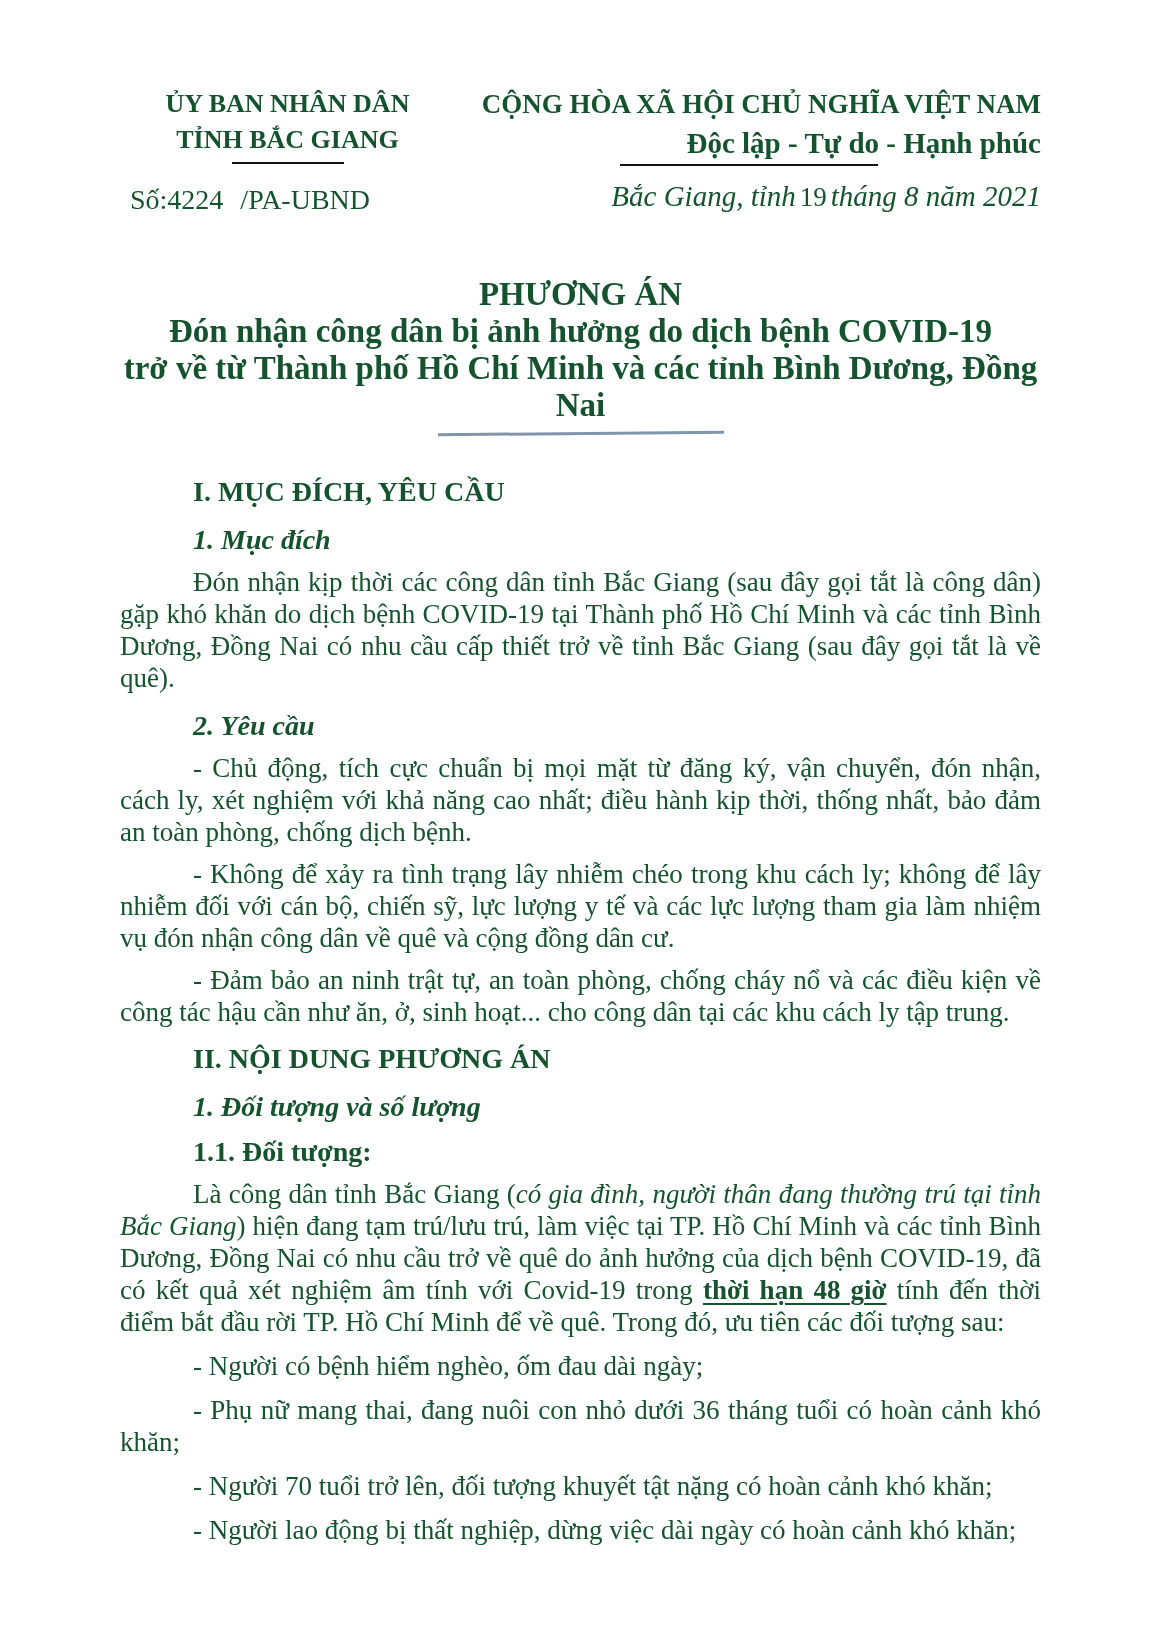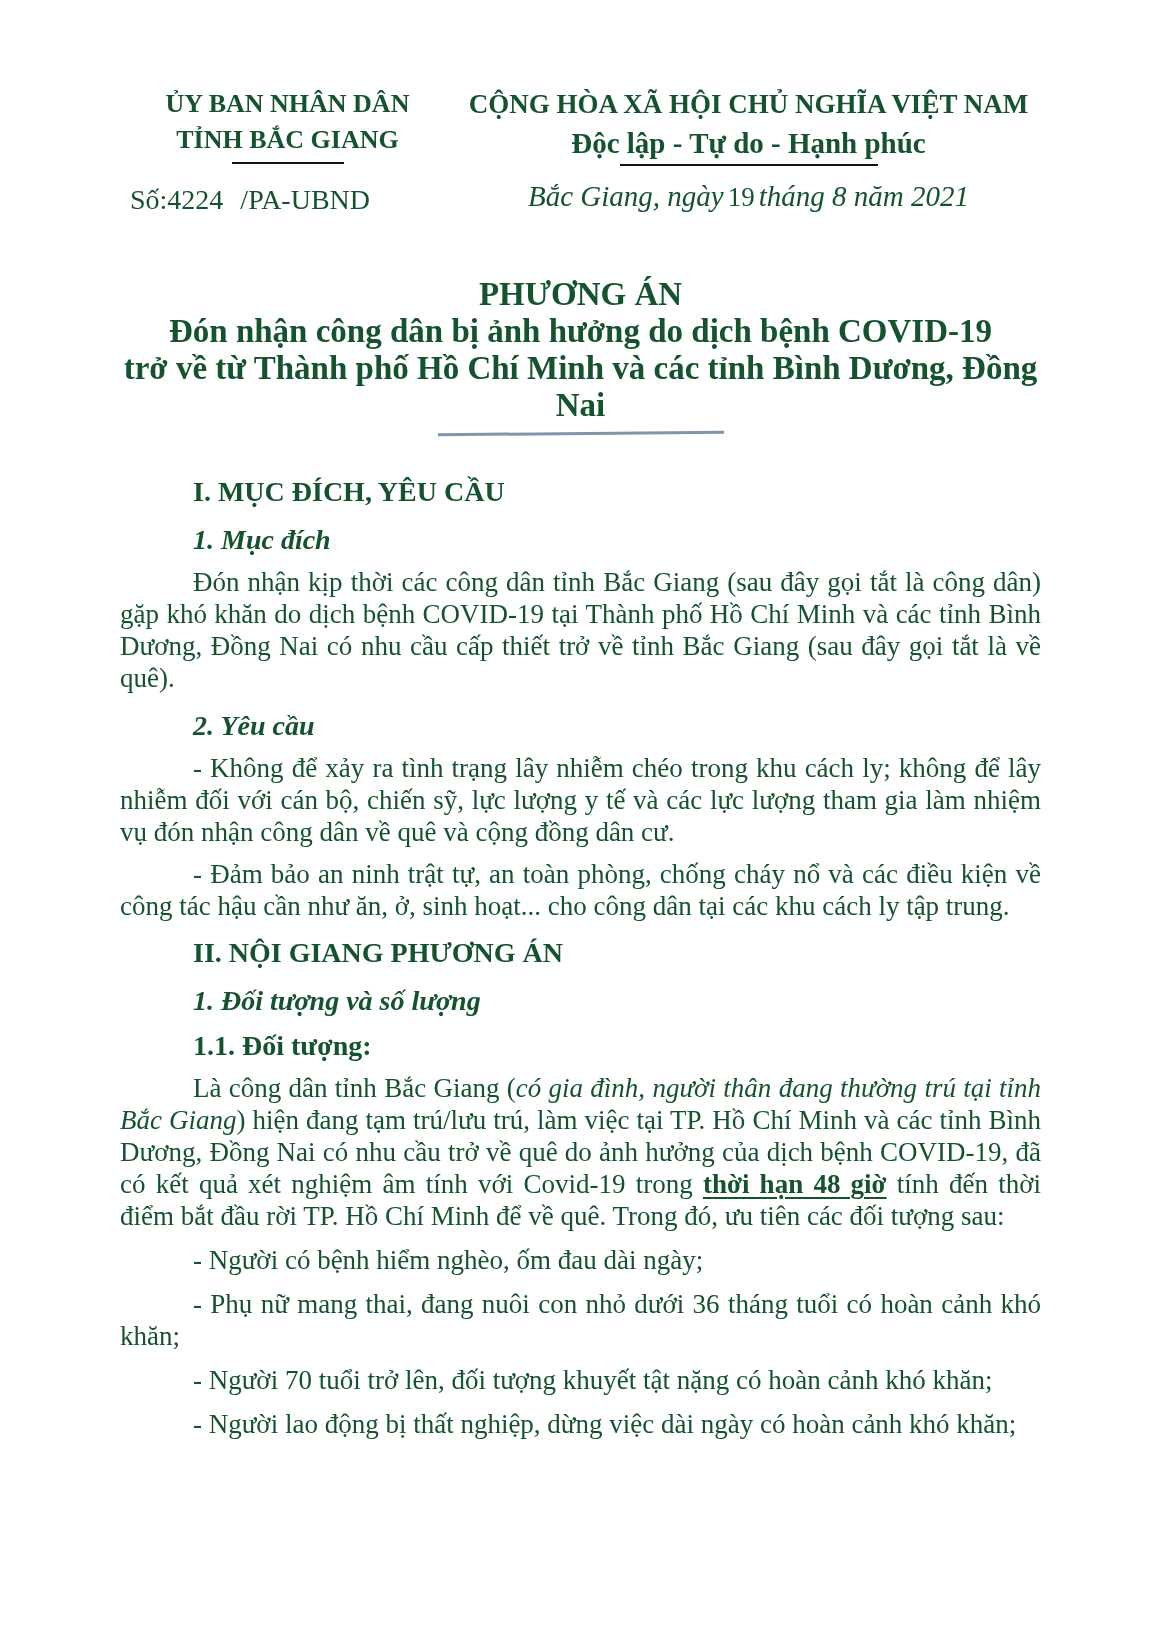--- a/index.html
+++ b/index.html
@@ -11,21 +11,21 @@
     background: #ffffff;
     color: #14532d;
     font-family: "Liberation Serif", "DejaVu Serif", serif;
     padding: 86px 118px 0 120px;
     overflow: hidden;
   }
 
   
   .doc-header { display: flex; justify-content: space-between; align-items: flex-start; }
   .hdr-left  { width: 335px; text-align: center; }
-  .hdr-right { width: 585px; text-align: center; }
+  .hdr-right { width: 585px; text-align: right; }
   .auth-line  { font-weight: bold; font-size: 26px; line-height: 36px; white-space: nowrap; }
   .auth-rule  { width: 112px; height: 2px; background: #121212; margin: 4px auto 0; }
   .so-line    { margin-top: 20px; font-size: 28px; text-align: left; padding-left: 10px; white-space: nowrap; }
   .so-suffix  { margin-left: 17px; }
   .nat-line1  { font-weight: bold; font-size: 27px; line-height: 36px; white-space: nowrap; }
   .nat-line2  { font-weight: bold; font-size: 29px; line-height: 38px; margin-top: 2px; }
   .nat-rule   { width: 258px; height: 2px; background: #121212; margin: 2px auto 0; }
   .date-line  { margin-top: 14px; font-style: italic; font-size: 29px; white-space: nowrap; }
   .date-day   { font-style: normal; font-size: 27px; margin: 0 4px; }
 
@@ -64,41 +64,42 @@
     <div class="hdr-left">
       <div class="auth-line">ỦY BAN NHÂN DÂN</div>
       <div class="auth-line">TỈNH BẮC GIANG</div>
       <div class="auth-rule"></div>
       <div class="so-line"><span>Số:</span><span>4224</span><span class="so-suffix">/PA-UBND</span></div>
     </div>
     <div class="hdr-right">
       <div class="nat-line1">CỘNG HÒA XÃ HỘI CHỦ NGHĨA VIỆT NAM</div>
       <div class="nat-line2">Độc lập - Tự do - Hạnh phúc</div>
       <div class="nat-rule"></div>
-      <div class="date-line"><span>Bắc Giang, ngày</span><span class="date-day">19</span><span>tháng 8 năm 2021</span></div>
+      <div class="date-line"><span>Bắc Giang, tỉnh</span><span class="date-day">19</span><span>tháng 8 năm 2021</span></div>
     </div>
   </div>
 
   <div class="title-block">
     <div>PHƯƠNG ÁN</div>
     <div>Đón nhận công dân bị ảnh hưởng do dịch bệnh COVID-19</div>
     <div>trở về từ Thành phố Hồ Chí Minh và các tỉnh Bình Dương, Đồng Nai</div>
     <div class="title-sep"></div>
   </div>
 
   <div class="h-sec mt40">I. MỤC ĐÍCH, YÊU CẦU</div>
 
   <div class="h-sec mt15">1. Mục đích</div>
   <p class="body">Đón nhận kịp thời các công dân tỉnh Bắc Giang (sau đây gọi tắt là công dân) gặp khó khăn do dịch bệnh COVID-19 tại Thành phố Hồ Chí Minh và các tỉnh Bình Dương, Đồng Nai có nhu cầu cấp thiết trở về tỉnh Bắc Giang (sau đây gọi tắt là về quê).</p>
 
   <div class="h-sec mt15">2. Yêu cầu</div>
+  <p class="body">- Chủ động, tích cực chuẩn bị mọi mặt từ đăng ký, vận chuyển, đón nhận, cách ly, xét nghiệm với khả năng cao nhất; điều hành kịp thời, thống nhất, bảo đảm an toàn phòng, chống dịch bệnh.</p>
   <p class="body">- Không để xảy ra tình trạng lây nhiễm chéo trong khu cách ly; không để lây nhiễm đối với cán bộ, chiến sỹ, lực lượng y tế và các lực lượng tham gia làm nhiệm vụ đón nhận công dân về quê và cộng đồng dân cư.</p>
   <p class="body">- Đảm bảo an ninh trật tự, an toàn phòng, chống cháy nổ và các điều kiện về công tác hậu cần như ăn, ở, sinh hoạt... cho công dân tại các khu cách ly tập trung.</p>
 
-  <div class="h-sec mt14">II. NỘI GIANG PHƯƠNG ÁN</div>
+  <div class="h-sec mt14">II. NỘI DUNG PHƯƠNG ÁN</div>
   <div class="h-sec mt15">1. Đối tượng và số lượng</div>
   <div class="h-sec mt12">1.1. Đối tượng:</div>
 
   <p class="body"><span>Là công dân tỉnh Bắc Giang (</span><span class="seg-italic">có gia đình, người thân đang thường trú tại tỉnh Bắc Giang</span><span>) hiện đang tạm trú/lưu trú, làm việc tại TP. Hồ Chí Minh và các tỉnh Bình Dương, Đồng Nai có nhu cầu trở về quê do ảnh hưởng của dịch bệnh COVID-19, đã có kết quả xét nghiệm âm tính với Covid-19 trong </span><span class="seg-bold-underline">thời hạn 48 giờ</span><span> tính đến thời điểm bắt đầu rời TP. Hồ Chí Minh để về quê. Trong đó, ưu tiên các đối tượng sau:</span></p>
 
   <p class="body bullet">- Người có bệnh hiểm nghèo, ốm đau dài ngày;</p>
   <p class="body bullet">- Phụ nữ mang thai, đang nuôi con nhỏ dưới 36 tháng tuổi có hoàn cảnh khó khăn;</p>
   <p class="body bullet">- Người 70 tuổi trở lên, đối tượng khuyết tật nặng có hoàn cảnh khó khăn;</p>
   <p class="body bullet">- Người lao động bị thất nghiệp, dừng việc dài ngày có hoàn cảnh khó khăn;</p>
 

